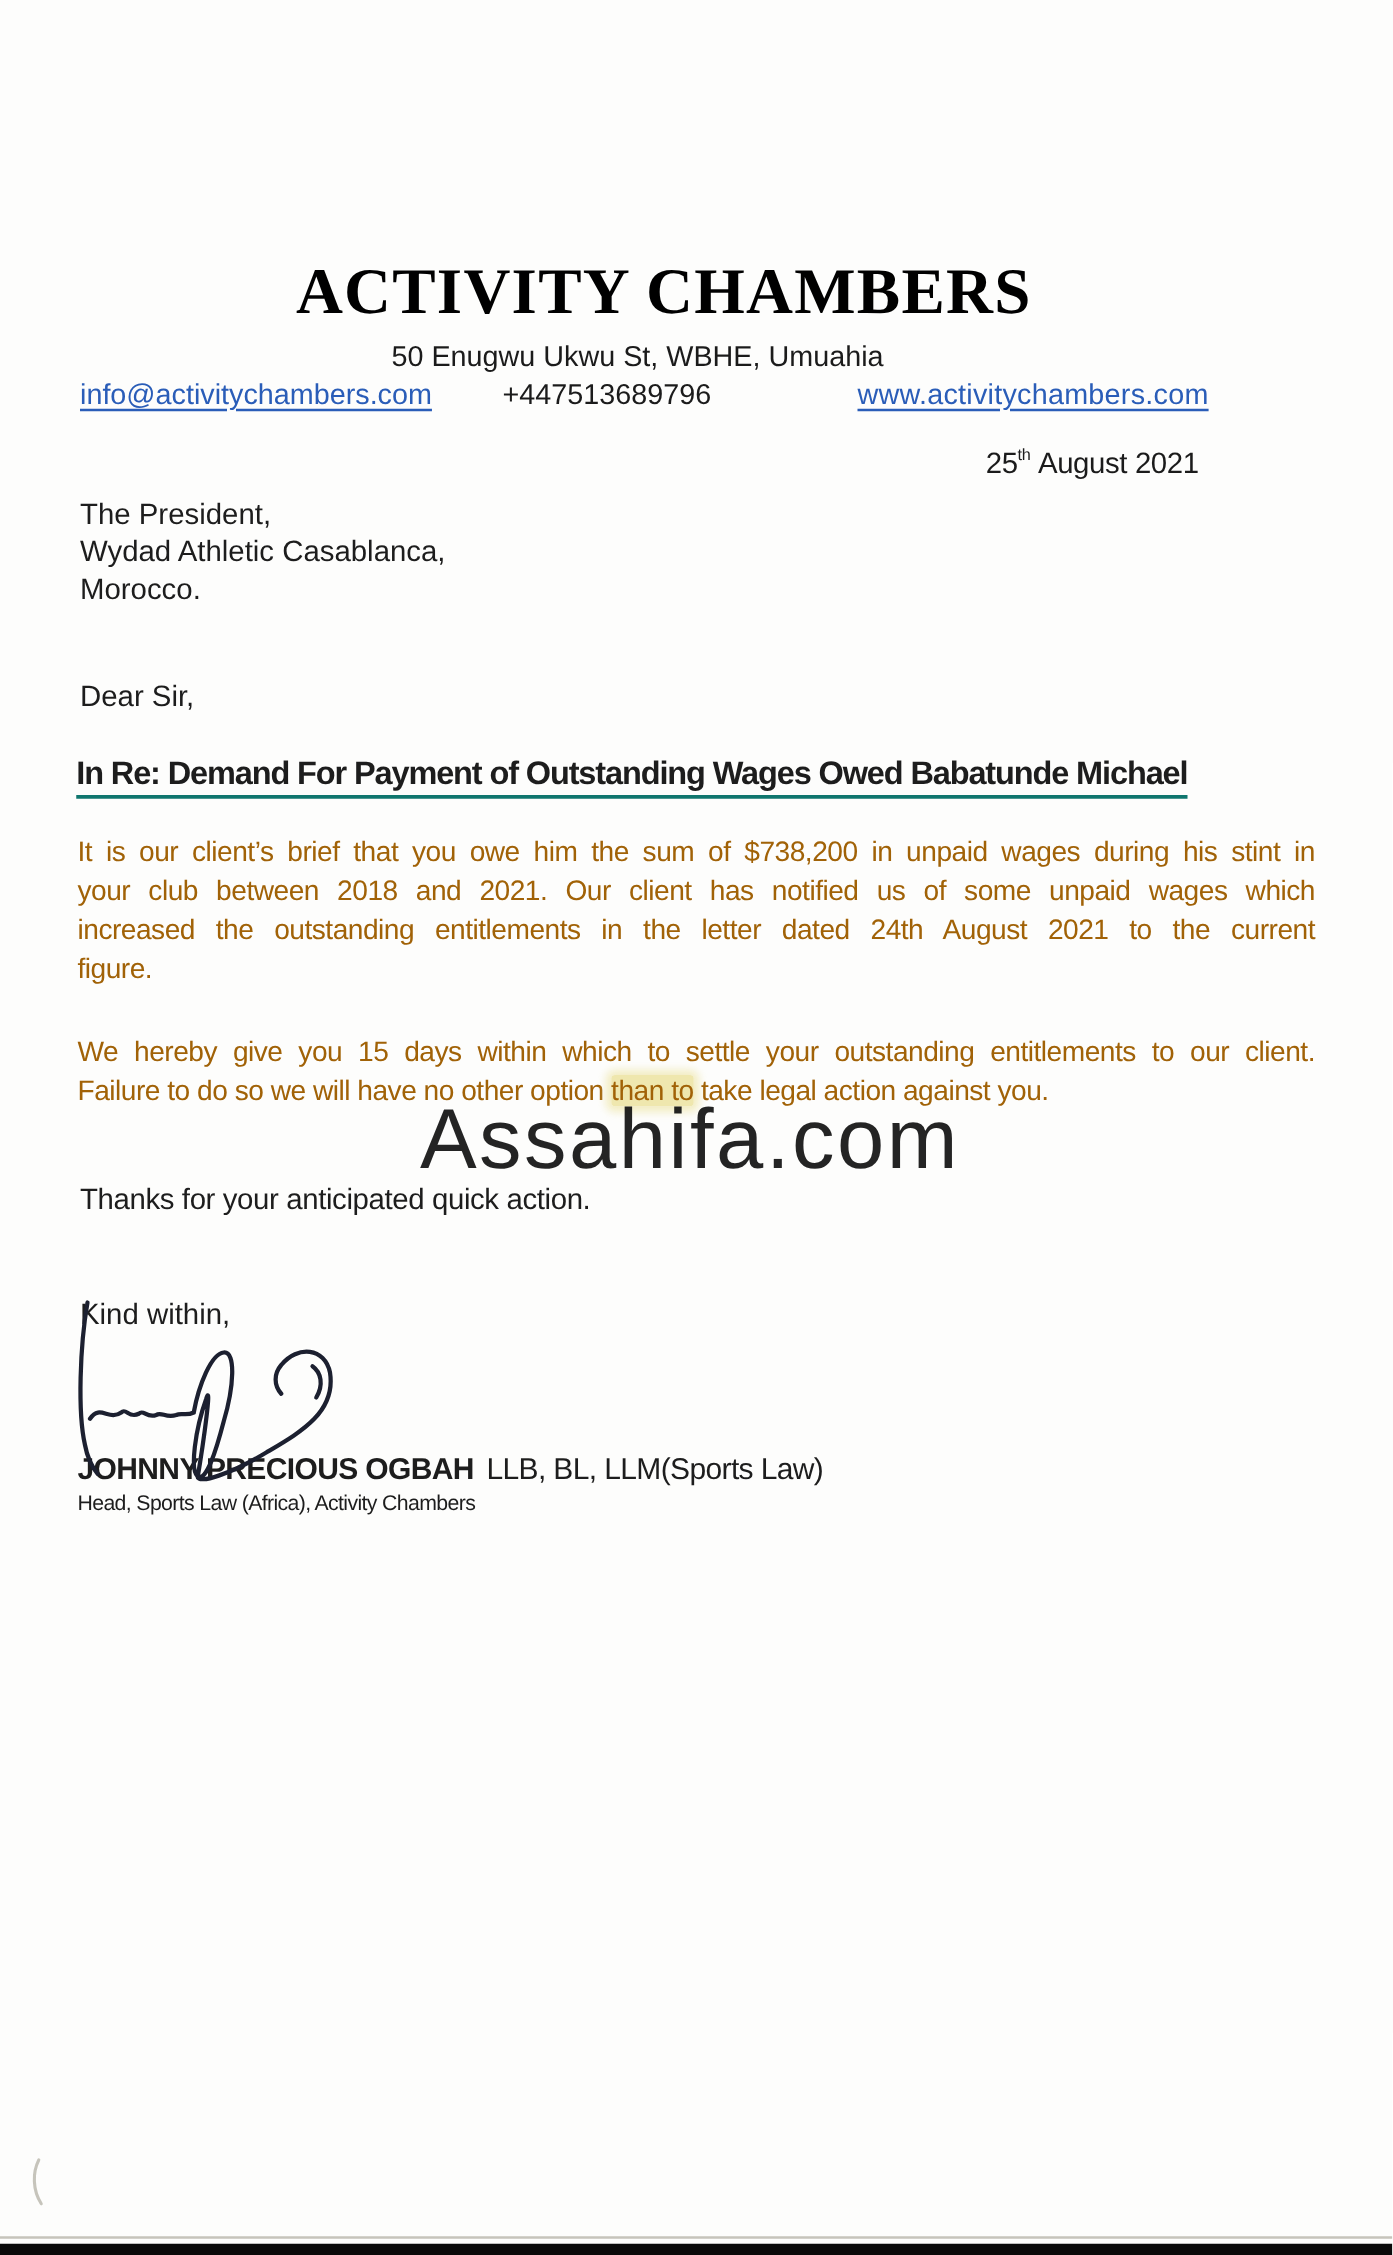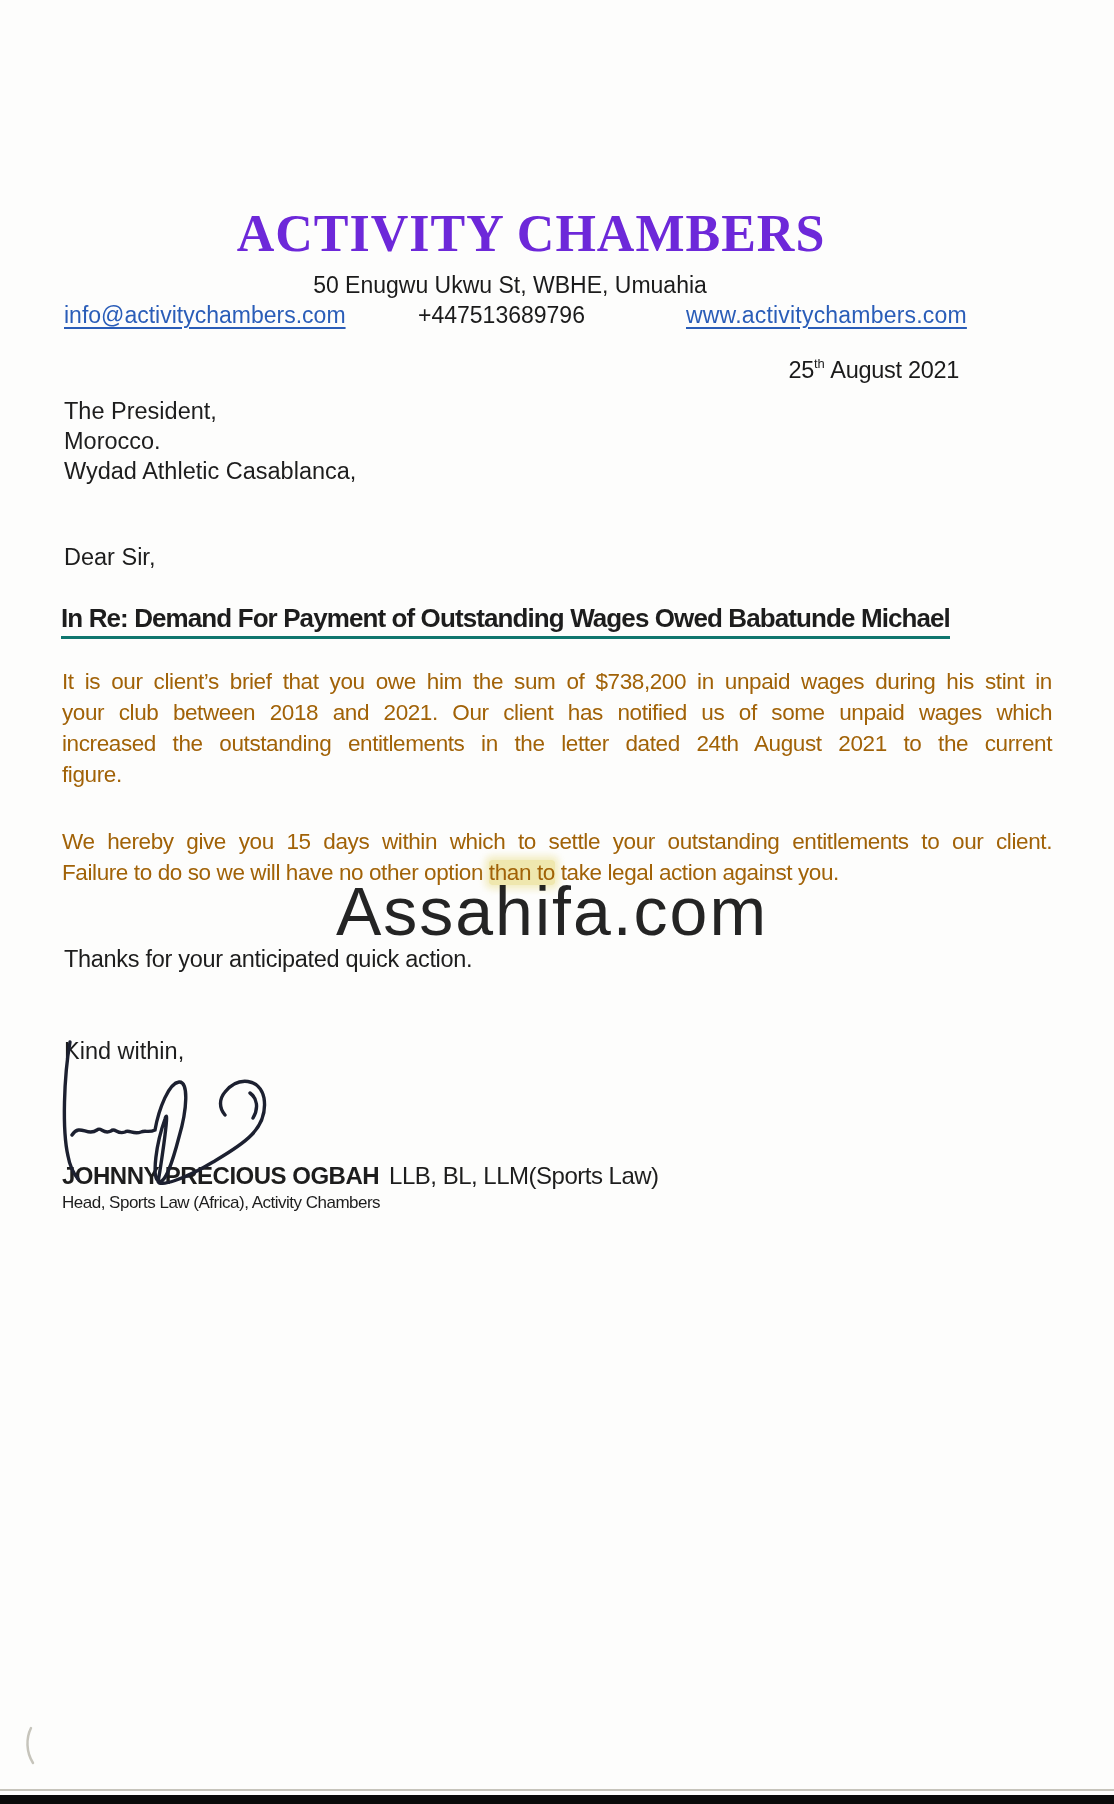--- a/index.html
+++ b/index.html
@@ -6,32 +6,32 @@
   .page {
     position:relative; width:1114px; height:1804px;
     background:#fdfdfc; overflow:hidden;
     font-family:"Liberation Sans","DejaVu Sans",sans-serif;
     color:#1d1d1d;
   }
   
   .org-name {
     position:absolute; top:204px; left:0; right:52px; text-align:center;
     font-family:"Liberation Serif","DejaVu Serif",serif;
-    font-weight:700; font-size:52px; letter-spacing:1px; color:#6d28d9;
+    font-weight:700; font-size:52px; letter-spacing:1px; color:#000000;
     white-space:nowrap;
   }
   .address {
     position:absolute; top:272px; left:0; right:94px; text-align:center;
     font-size:23px; color:#1b1b1b; white-space:nowrap;
   }
   .contact-email, .contact-phone, .contact-web {
     position:absolute; top:302px; font-size:23px; white-space:nowrap;
   }
   .contact-email { left:64px; }
-  .contact-phone { left:418px; color:#1b1b1b;text-align:center; }
+  .contact-phone { left:402px; color:#1b1b1b;text-align:center; }
   .contact-web  { left:686px; letter-spacing:0.2px; }
   a.doc-link { color:#2a5db8; text-decoration:underline; text-underline-offset:4px; cursor:pointer; }
   
   .date-line {
     position:absolute; top:357px; right:155px; font-size:23.5px; letter-spacing:-0.3px;
     color:#1b1b1b; white-space:nowrap;
   }
   .date-line sup { font-size:13px; position:relative; top:-1px; vertical-align:super; }
   .date-month { margin-left:6px; }
   
@@ -79,22 +79,22 @@
   <div class="address">50 Enugwu Ukwu St, WBHE, Umuahia</div>
 
   <a class="contact-email doc-link">info@activitychambers.com</a>
   <span class="contact-phone">+447513689796</span>
   <a class="contact-web doc-link">www.activitychambers.com</a>
 
   <div class="date-line"><span>25</span><sup>th</sup><span class="date-month">August 2021</span></div>
 
   <div class="recipient">
     <div>The President,</div>
+    <div>Wydad Athletic Casablanca,</div>
     <div>Morocco.</div>
-    <div>Wydad Athletic Casablanca,</div>
   </div>
 
   <div class="salutation">Dear Sir,</div>
 
   <div class="subject"><span class="underlined">In Re: Demand For Payment of Outstanding Wages Owed Babatunde Michael</span></div>
 
   <div class="para para-1">
     <div class="jline">It is our client’s brief that you owe him the sum of $738,200 in unpaid wages during his stint in</div>
     <div class="jline">your club between 2018 and 2021. Our client has notified us of some unpaid wages which</div>
     <div class="jline">increased the outstanding entitlements in the letter dated 24th August 2021 to the current</div>

